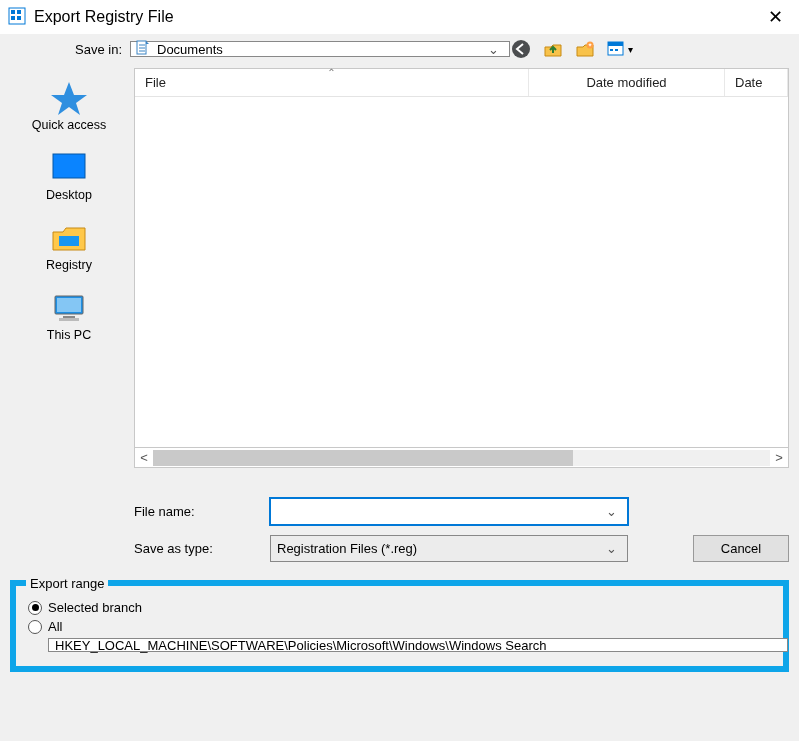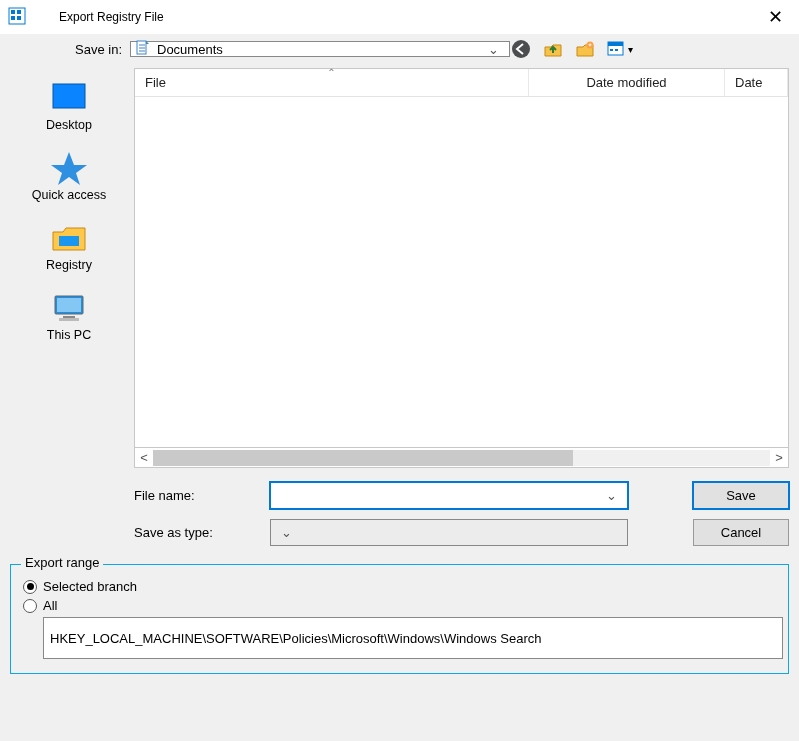--- a/index.html
+++ b/index.html
@@ -14,21 +14,21 @@
     color: #000;
   }
   .titlebar {
     display: flex;
     align-items: center;
     height: 34px;
     background: #fff;
     padding: 0 8px;
   }
   .titlebar .app-icon { margin-right: 8px; }
-  .titlebar .title { font-size: 12px; flex: 0 0 auto; margin-left: 25px; }
+  .titlebar .title { font-size: 16px; flex: 0 0 auto; }
   .titlebar .spacer { flex: 1; }
   .titlebar .close { font-size: 18px; padding: 4px 8px; cursor: default; }
   .toolbar-row {
     display: flex;
     align-items: center;
     padding: 4px 10px 8px 10px;
     background: #f0f0f0;
   }
   .toolbar-row .savein-label { width: 120px; text-align: right; padding-right: 8px; }
   .dir-select {
@@ -95,59 +95,59 @@
     align-items:center;
     height: 20px;
     background:#fff;
     border-left:1px solid #c8c8c8;
     border-right:1px solid #c8c8c8;
     border-bottom:1px solid #c8c8c8;
   }
   .hscroll .arrow { width:18px; text-align:center; color:#555; }
   .hscroll .track { flex:1; background:#f0f0f0; height:16px; position:relative; }
   .hscroll .thumb { position:absolute; left:0; top:0; width:68%; height:100%; background:#c9c9c9; }
-  .form-rows { margin-top: 14px; display:flex; flex-direction:column; gap:10px; }
+  .form-rows { margin-top: 30px; display:flex; flex-direction:column; gap:10px; }
   .form-row { display:flex; align-items:center; gap: 14px; }
   .form-row .flabel { width: 122px; }
   .combo {
     display:flex; align-items:center;
     border:1px solid #888; background:#fff;
     height:27px; width: 358px; padding:0 6px;
   }
   .combo.gray { background:#ececec; }
   .combo.focus { border:1px solid #0078d7; outline:1px solid #0078d7; }
   .combo .ctext { flex:1; }
   .combo .dd-arrow { padding:0 4px; color:#555; }
   .btn {
     width: 96px; height: 27px;
     background:#e1e1e1; border:1px solid #999;
     display:flex; align-items:center; justify-content:center;
     cursor: default;
   }
   .btn.primary { border:1px solid #0078d7; outline:1px solid #0078d7; }
   .export-range {
     margin: 18px 10px 10px 10px;
-    border:1px solid #0ea5e9;
+    border:6px solid #0ea5e9;
     padding: 10px 12px 14px 12px;
     position:relative;
     background:#f0f0f0;
   }
   .export-range .legend {
     position:absolute; top:-10px; left:10px;
     background:#f0f0f0; padding:0 4px; font-size:13px;
   }
   .radio-row { display:flex; align-items:center; gap:6px; margin:4px 0; }
   .radio {
     width:14px; height:14px; border:1px solid #555; border-radius:50%;
     display:inline-flex; align-items:center; justify-content:center; background:#fff;
   }
   .radio.checked::after { content:""; width:7px; height:7px; border-radius:50%; background:#000; }
   .branch-input {
     margin-top:4px; margin-left: 20px;
-    border:1px solid #888; background:#fff; height:42px;
+    border:1px solid #888; background:#fff; height:14px;
     width: 740px;
     padding: 0 6px; display:flex; align-items:center;
   }
 </style>
 </head>
 <body>
 
 <div class="titlebar">
   <span class="app-icon">
     <svg width="18" height="18" viewBox="0 0 18 18">
@@ -208,30 +208,30 @@
       <span style="font-size:10px; margin-left:2px;">▾</span>
     </div>
   </div>
 </div>
 
 <div class="main-area">
 
   <div class="places">
     <div class="place">
       <svg viewBox="0 0 40 36">
+          <polygon points="20,2 25,15 38,15 27,23 31,35 20,27 9,35 13,23 2,15 15,15" fill="#2f8fe0"></polygon>
+        </svg>
+      <span class="plabel">Quick access</span>
+    </div>
+    <div class="place">
+      <svg viewBox="0 0 40 36">
           <rect x="4" y="4" width="32" height="24" fill="#0a84ff"></rect>
           <rect x="4" y="4" width="32" height="24" fill="none" stroke="#0557a5"></rect>
         </svg>
       <span class="plabel">Desktop</span>
-    </div>
-    <div class="place">
-      <svg viewBox="0 0 40 36">
-          <polygon points="20,2 25,15 38,15 27,23 31,35 20,27 9,35 13,23 2,15 15,15" fill="#2f8fe0"></polygon>
-        </svg>
-      <span class="plabel">Quick access</span>
     </div>
     <div class="place">
       <svg viewBox="0 0 40 36">
           <path d="M4 12 L14 12 L17 8 L36 8 L36 30 L4 30 Z" fill="#ffc84a" stroke="#c78a15"></path>
           <rect x="10" y="16" width="20" height="10" fill="#1996f0"></rect>
         </svg>
       <span class="plabel">Registry</span>
     </div>
     <div class="place">
       <svg viewBox="0 0 40 36">
@@ -269,27 +269,25 @@
     </div>
 
     <div class="form-rows">
       <div class="form-row">
         <div class="flabel">File name:</div>
         <div class="combo focus">
           <span class="ctext"></span>
           <span class="dd-arrow">⌄</span>
         </div>
         <div style="flex:1"></div>
-        <div class="btn primary">
-          <span>Save</span>
-        </div>
       </div>
       <div class="form-row">
         <div class="flabel">Save as type:</div>
         <div class="combo gray">
+          <span class="ctext">Registration Files (*.reg)</span>
           <span class="dd-arrow">⌄</span>
         </div>
         <div style="flex:1"></div>
         <div class="btn">
           <span>Cancel</span>
         </div>
       </div>
     </div>
   </div>
 </div>

